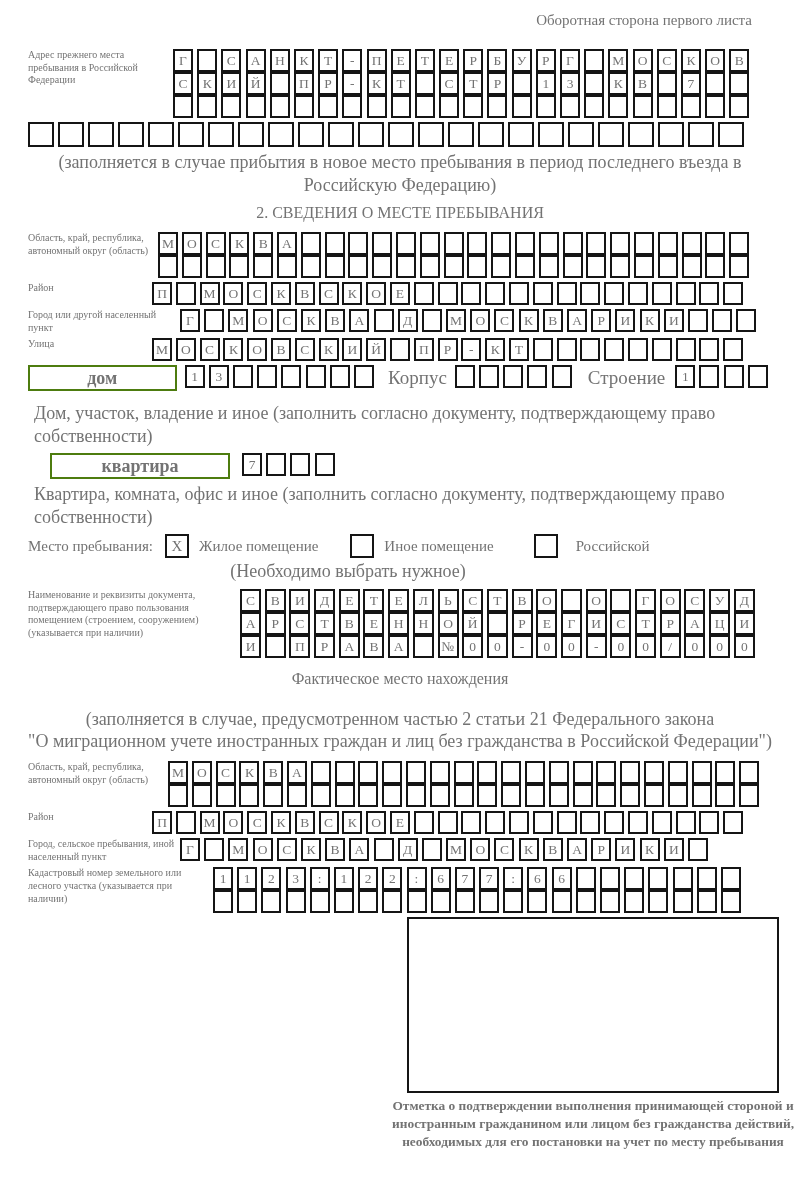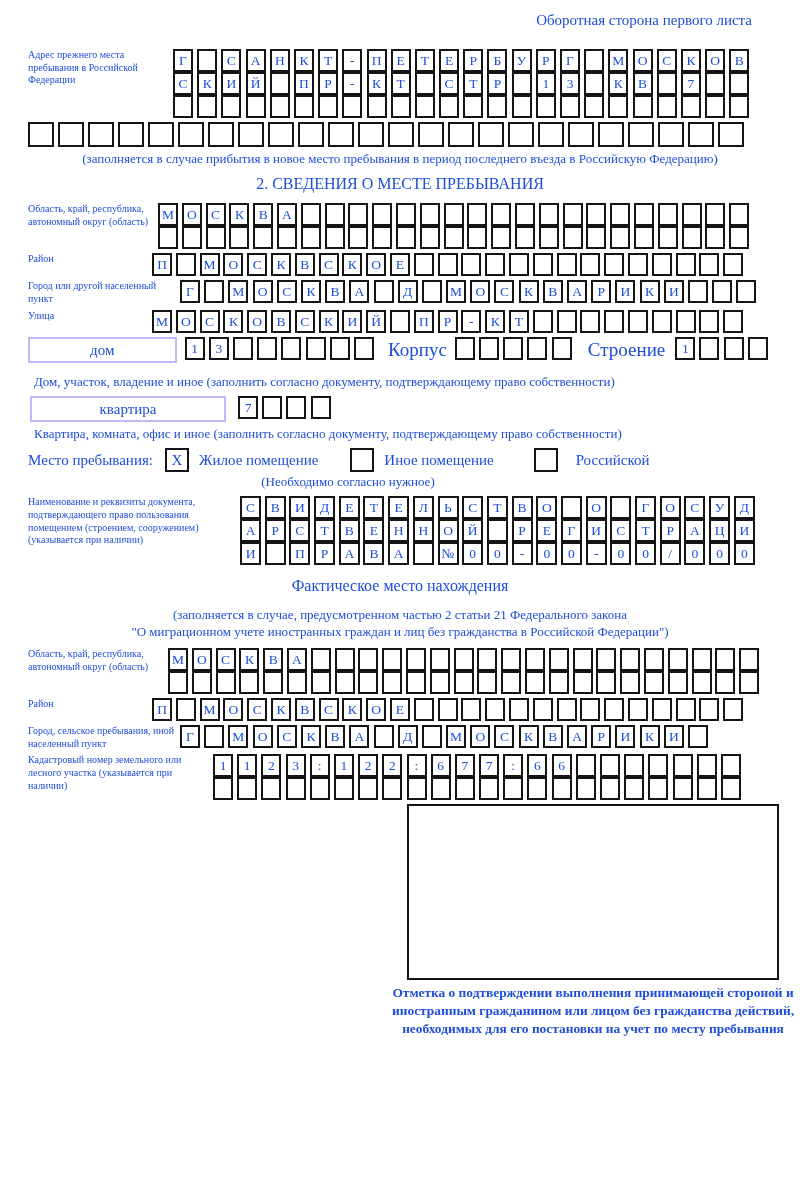--- a/index.html
+++ b/index.html
@@ -1,44 +1,44 @@
 <!DOCTYPE html>
 <html><head>
 <meta charset="utf-8">
 <style>
   html,body{margin:0;padding:0;background:#fff;}
   .page{
     width:800px;height:1180px;box-sizing:border-box;
-    padding:12px 28px 0 28px;background:#fff;color:#1d4ed8;
+    padding:12px 28px 0 28px;background:#fff;color:#737373;
     font-family:"Liberation Serif","DejaVu Serif",serif;position:relative;overflow:hidden;
   }
   .header-note{text-align:right;font-size:15px;padding-right:20px;margin-bottom:20px;}
   .field{display:flex;align-items:flex-start;margin-bottom:4px;}
   .flabel{font-size:10px;line-height:1.27;flex:0 0 auto;}
   .w145{width:145px}.w130{width:130px}.w124{width:124px}.w152{width:152px}
   .w212{width:212px}.w140{width:140px}.w185{width:185px}
   .rows{flex:1 1 auto;}
   .cellrow{white-space:nowrap;line-height:0;}
   .cell{
     display:inline-block;box-sizing:border-box;width:20px;height:23px;
     border:2px solid #151515;margin-right:4.2px;background:#fff;
     font-size:13.5px;line-height:19px;text-align:center;vertical-align:top;
     font-family:"Liberation Serif","DejaVu Serif",serif;
   }
   .p25 .cell{margin-right:3.8px;}
   .p21 .cell{width:21px;margin-right:3.7px;}
   .fullrow{margin:0 0 4px 0;}
   .fullrow .cell{width:26px;height:25px;margin-right:4px;}
-  .note{font-size:13px;line-height:1.25;}
+  .note{font-size:18px;line-height:1.25;}
   .center{text-align:center;}
   .sec-title{text-align:center;font-weight:normal;font-size:16px;margin:8px 0 10px 0;}
   .widebox{
-    box-sizing:border-box;border:2px solid #c4b5fd;height:26px;
+    box-sizing:border-box;border:2px solid #4d7c0f;height:26px;
     display:inline-flex;align-items:center;justify-content:center;
-    font-size:15px;vertical-align:top;background:#fff;
+    font-size:18px;vertical-align:top;background:#fff;font-weight:bold;
   }
   .hrow{display:flex;align-items:flex-start;margin-bottom:4px;line-height:0;}
   .inline-lb{font-size:19px;line-height:26px;}
   .stay-row{display:flex;align-items:center;font-size:15px;margin:6px 0 2px 0;}
   .cb .cell{width:24px;height:24px;margin-right:0;line-height:20px;font-size:15px;}
   .stamp-wrap{margin-left:360px;width:410px;margin-top:4px;}
   .stamp-box{box-sizing:border-box;width:372px;height:176px;border:2px solid #151515;margin:0 auto;background:#fff;}
   .stamp-caption{font-size:13.4px;font-weight:bold;text-align:center;line-height:1.35;margin-top:4px;}.mb8{margin-bottom:8px}
 </style>
 </head>
@@ -94,46 +94,46 @@
     <div class="widebox" style="width:170px;">дом</div>
     <div class="cellrow" style="margin:0 0 0 8px;"><span class="cell">1</span><span class="cell">3</span><span class="cell"></span><span class="cell"></span><span class="cell"></span><span class="cell"></span><span class="cell"></span><span class="cell"></span></div>
     <div class="inline-lb" style="margin:0 8px 0 10px;">Корпус</div>
     <div class="cellrow" style="margin:0;"><span class="cell"></span><span class="cell"></span><span class="cell"></span><span class="cell"></span><span class="cell"></span></div>
     <div class="inline-lb" style="margin:0 10px 7px 12px;">Строение</div>
     <div class="cellrow" style="margin:0;"><span class="cell">1</span><span class="cell"></span><span class="cell"></span><span class="cell"></span></div>
   </div>
   <div class="note" style="margin:2px 0 6px 6px;">Дом, участок, владение и иное (заполнить согласно документу, подтверждающему право собственности)</div>
 
   <div class="hrow">
-    <div class="widebox" style="width:196px;margin-left:2px;">квартира</div>
+    <div class="widebox" style="width:180px;margin-left:22px;">квартира</div>
     <div class="cellrow" style="margin:0 0 0 12px;"><span class="cell">7</span><span class="cell"></span><span class="cell"></span><span class="cell"></span></div>
   </div>
   <div class="note" style="margin:4px 0 2px 6px;">Квартира, комната, офис и иное (заполнить согласно документу, подтверждающему право собственности)</div>
 
   <div class="stay-row">
     <span>Место пребывания:</span>
     <span class="cellrow cb" style="margin:0 10px 0 12px;"><span class="cell">X</span></span>
     <span>Жилое помещение</span>
     <span class="cellrow cb" style="margin:0 10px 0 32px;"><span class="cell"></span></span>
     <span>Иное помещение</span>
     <span class="cellrow cb" style="margin:0 18px 0 40px;"><span class="cell"></span></span>
     <span>Российской</span>
   </div>
-  <div class="note" style="width:430px;margin-left:105px;text-align:center;margin-bottom:6px;">(Необходимо согласно нужное)</div>
+  <div class="note" style="width:430px;margin-left:105px;text-align:center;margin-bottom:6px;">(Необходимо выбрать нужное)</div>
 
   <div class="field">
     <div class="flabel w212">Наименование и реквизиты документа, подтверждающего право пользования помещением (строением, сооружением) (указывается при наличии)</div>
     <div class="rows">
       <div class="cellrow p21"><span class="cell">С</span><span class="cell">В</span><span class="cell">И</span><span class="cell">Д</span><span class="cell">Е</span><span class="cell">Т</span><span class="cell">Е</span><span class="cell">Л</span><span class="cell">Ь</span><span class="cell">С</span><span class="cell">Т</span><span class="cell">В</span><span class="cell">О</span><span class="cell"></span><span class="cell">О</span><span class="cell"></span><span class="cell">Г</span><span class="cell">О</span><span class="cell">С</span><span class="cell">У</span><span class="cell">Д</span></div>
       <div class="cellrow p21"><span class="cell">А</span><span class="cell">Р</span><span class="cell">С</span><span class="cell">Т</span><span class="cell">В</span><span class="cell">Е</span><span class="cell">Н</span><span class="cell">Н</span><span class="cell">О</span><span class="cell">Й</span><span class="cell"></span><span class="cell">Р</span><span class="cell">Е</span><span class="cell">Г</span><span class="cell">И</span><span class="cell">С</span><span class="cell">Т</span><span class="cell">Р</span><span class="cell">А</span><span class="cell">Ц</span><span class="cell">И</span></div>
       <div class="cellrow p21"><span class="cell">И</span><span class="cell"></span><span class="cell">П</span><span class="cell">Р</span><span class="cell">А</span><span class="cell">В</span><span class="cell">А</span><span class="cell"></span><span class="cell">№</span><span class="cell">0</span><span class="cell">0</span><span class="cell">-</span><span class="cell">0</span><span class="cell">0</span><span class="cell">-</span><span class="cell">0</span><span class="cell">0</span><span class="cell">/</span><span class="cell">0</span><span class="cell">0</span><span class="cell">0</span></div>
     </div>
   </div>
 
-  <div class="sec-title" style="margin-top:12px;margin-bottom:12px;">Фактическое место нахождения</div>
+  <div class="sec-title" style="margin-top:12px;margin-bottom:20px;">Фактическое место нахождения</div>
   <div class="note center">(заполняется в случае, предусмотренном частью 2 статьи 21 Федерального закона</div>
   <div class="note center mb8">"О миграционном учете иностранных граждан и лиц без гражданства в Российской Федерации")</div>
 
   <div class="field">
     <div class="flabel w140">Область, край, республика, автономный округ (область)</div>
     <div class="rows">
       <div class="cellrow p25"><span class="cell">М</span><span class="cell">О</span><span class="cell">С</span><span class="cell">К</span><span class="cell">В</span><span class="cell">А</span><span class="cell"></span><span class="cell"></span><span class="cell"></span><span class="cell"></span><span class="cell"></span><span class="cell"></span><span class="cell"></span><span class="cell"></span><span class="cell"></span><span class="cell"></span><span class="cell"></span><span class="cell"></span><span class="cell"></span><span class="cell"></span><span class="cell"></span><span class="cell"></span><span class="cell"></span><span class="cell"></span><span class="cell"></span></div>
       <div class="cellrow p25"><span class="cell"></span><span class="cell"></span><span class="cell"></span><span class="cell"></span><span class="cell"></span><span class="cell"></span><span class="cell"></span><span class="cell"></span><span class="cell"></span><span class="cell"></span><span class="cell"></span><span class="cell"></span><span class="cell"></span><span class="cell"></span><span class="cell"></span><span class="cell"></span><span class="cell"></span><span class="cell"></span><span class="cell"></span><span class="cell"></span><span class="cell"></span><span class="cell"></span><span class="cell"></span><span class="cell"></span><span class="cell"></span></div>
     </div>
   </div>

